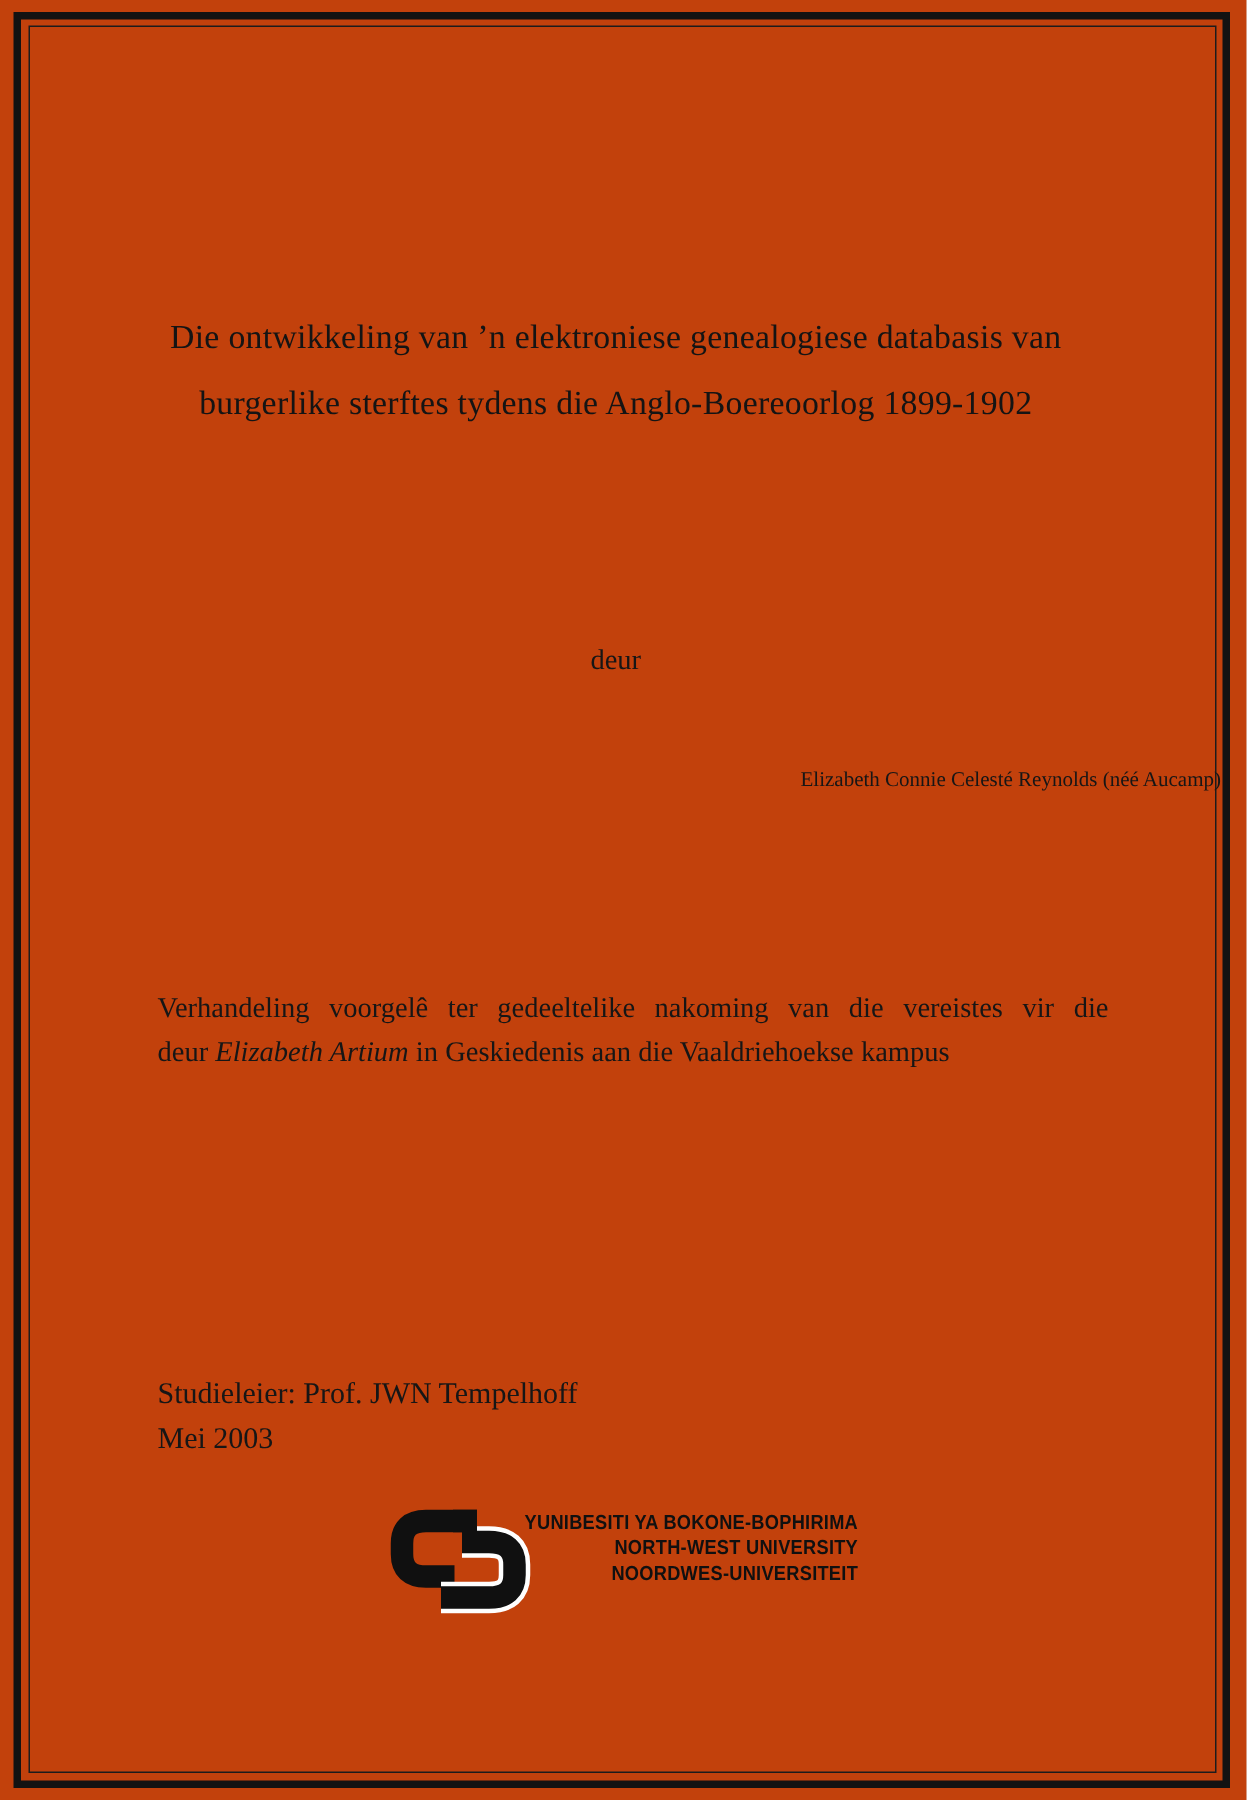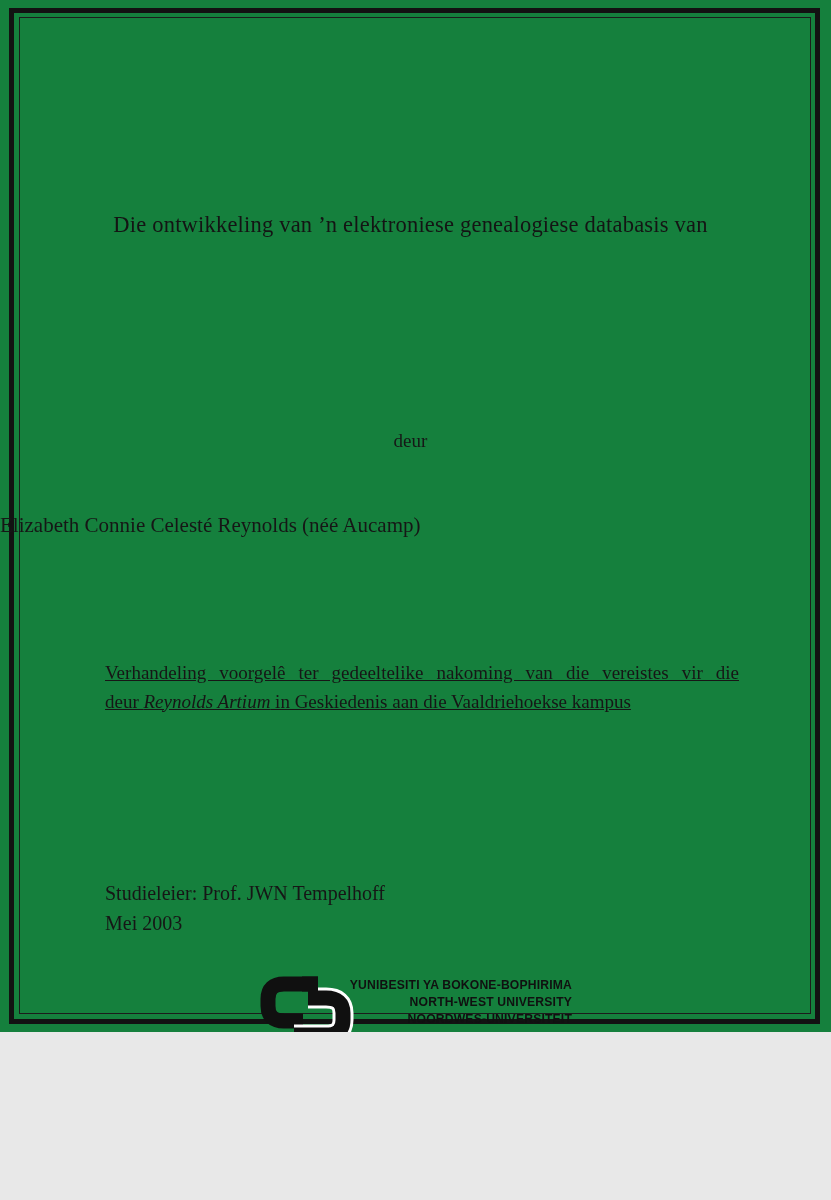--- a/index.html
+++ b/index.html
@@ -3,22 +3,22 @@
 <meta charset="utf-8">
 <style>
   html, body {
     margin: 0;
     padding: 0;
     background: #e8e8e8;
   }
   .scan-page {
     position: relative;
     width: 831px;
-    height: 1032px;
-    background: #15803d;
+    height: 1200px;
+    background: #c2410c;
     overflow: hidden;
     font-family: "Liberation Serif", "DejaVu Serif", serif;
     color: #161616;
   }
   
   .frame-outer {
     position: absolute;
     left: 9px; top: 8px; right: 11px; bottom: 8px;
     border: 5px solid #121212;
     pointer-events: none;
@@ -43,47 +43,46 @@
   .byline {
     position: absolute;
     left: 0; right: 10px; top: 430px;
     text-align: center;
     font-size: 19px;
   }
   
   .author {
     position: absolute;
     left: 0; right: 17px; top: 513px;
-    text-align: left;
-    font-size: 21px;
+    text-align: right;
+    font-size: 14px;
   }
   
   .submission {
     position: absolute;
     left: 105px; top: 659px;
     width: 634px;
     font-size: 19px;
     line-height: 28.5px;
-    text-decoration: underline;
   }
   .sub-line1 {
     text-align: justify;
     text-align-last: justify;
   }
   
   .supervisor-block {
     position: absolute;
-    left: 105px; top: 878px;
+    left: 105px; top: 914px;
     font-size: 20px;
     line-height: 30px;
   }
   
   .logo-block {
     position: absolute;
-    left: 256px; top: 969px;
+    left: 256px; top: 999px;
     width: 318px; height: 82px;
   }
   .logo-mark {
     position: absolute;
     left: 0; top: 0;
   }
   .logo-text {
     position: absolute;
     right: 2px; top: 7px;
     text-align: right;
@@ -102,29 +101,30 @@
 </head>
 <body>
 
 <div class="scan-page">
 
   <div class="frame-outer"></div>
   <div class="frame-inner"></div>
 
   <div class="title-block">
     <div>Die ontwikkeling van ’n elektroniese genealogiese databasis van</div>
+    <div>burgerlike sterftes tydens die Anglo-Boereoorlog 1899-1902</div>
   </div>
 
   <div class="byline">deur</div>
 
   <div class="author">Elizabeth Connie Celesté Reynolds (néé Aucamp)</div>
 
   <div class="submission">
     <div class="sub-line1">Verhandeling voorgelê ter gedeeltelike nakoming van die vereistes vir die</div>
-    <div class="sub-line2"><span>deur </span><i>Reynolds Artium</i><span> in Geskiedenis aan die Vaaldriehoekse kampus</span></div>
+    <div class="sub-line2"><span>deur </span><i>Elizabeth Artium</i><span> in Geskiedenis aan die Vaaldriehoekse kampus</span></div>
   </div>
 
   <div class="supervisor-block">
     <div>Studieleier: Prof. JWN Tempelhoff</div>
     <div>Mei 2003</div>
   </div>
 
   <div class="logo-block">
     <svg class="logo-mark" width="100" height="82" viewBox="0 0 100 82" aria-hidden="true">
 

